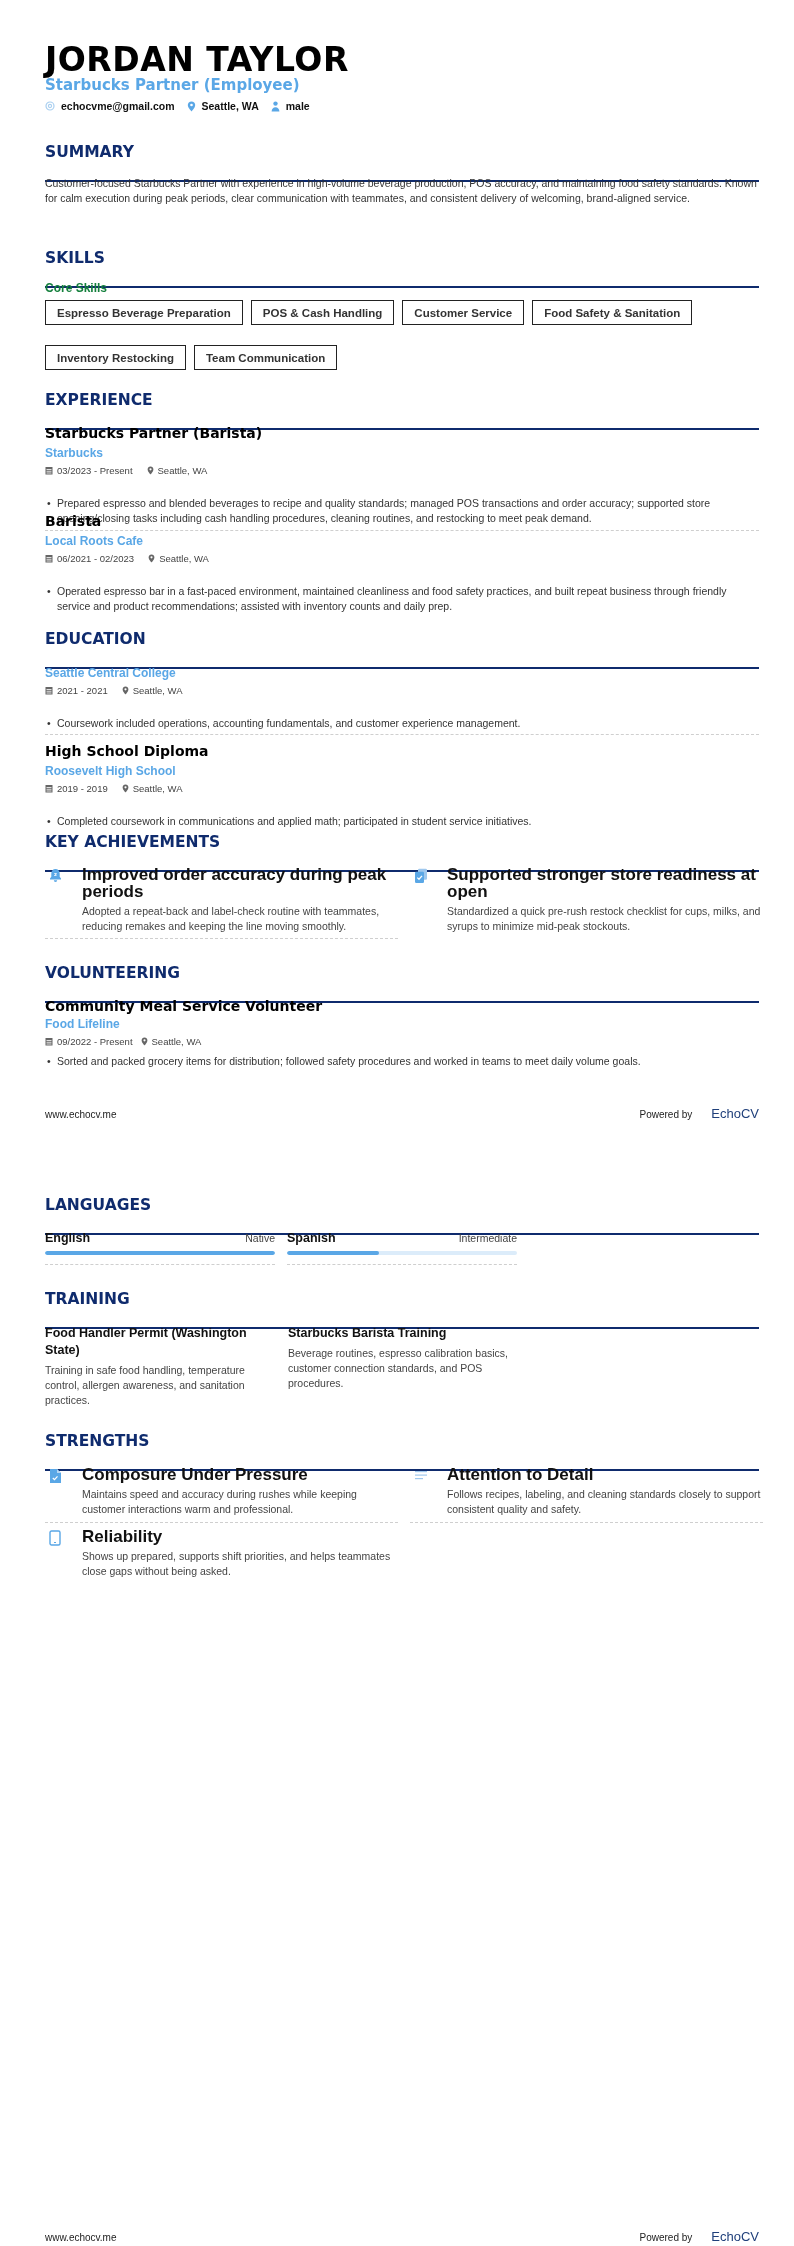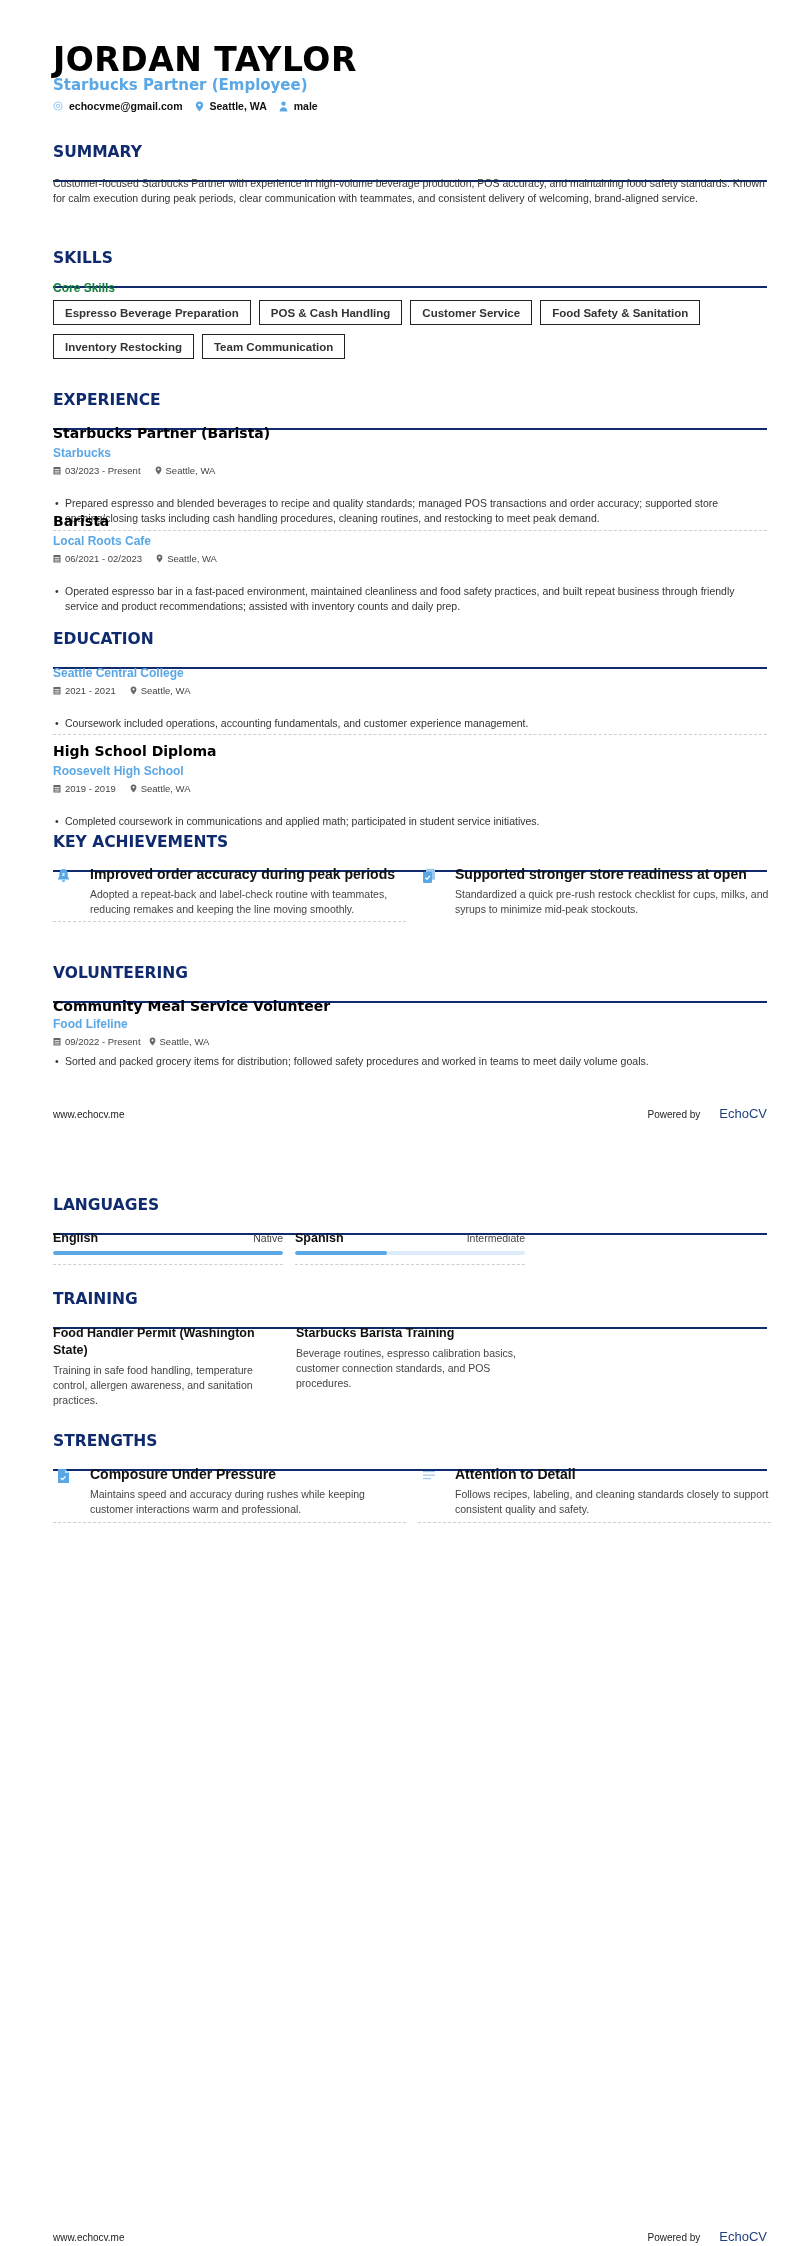--- a/index.html
+++ b/index.html
@@ -5,21 +5,21 @@
   * { box-sizing: border-box; margin: 0; padding: 0; }
   html, body { background: #ffffff; }
   body {
     width: 794px;
     height: 2246px;
     position: relative;
     font-family: "Liberation Sans", "DejaVu Sans", sans-serif;
     color: #333333;
     overflow: hidden;
   }
-  .page { position: absolute; left: 13px; width: 734px; }
+  .page { position: absolute; left: 5px; width: 734px; }
   .page1 { top: 0; height: 1123px; }
   .page2 { top: 1123px; height: 1123px; }
 
   .name {
     position: absolute; top: 40px; left: 40px;
     font-family: "DejaVu Sans", sans-serif;
     font-weight: 700; font-size: 33px; letter-spacing: 0.5px; color: #000;
   }
   .subtitle {
     position: absolute; top: 76px; left: 40px;
@@ -37,38 +37,38 @@
   .section-title {
     position: absolute; left: 40px; width: 714px;
     font-family: "DejaVu Sans", sans-serif;
     font-weight: 700; font-size: 15.5px; color: #0f2b6d;
     border-bottom: 2.5px solid #0f2b6d; padding-bottom: 19px;
   }
 
   .para { position: absolute; left: 40px; width: 714px; font-size: 10.5px; line-height: 15px; color: #333; }
 
   .core-label { position: absolute; left: 40px; font-size: 12px; font-weight: 700; color: #15803d; }
-  .chips { position: absolute; left: 40px; width: 714px; display: flex; flex-wrap: wrap; gap: 9px 8px; }
+  .chips { position: absolute; left: 40px; width: 714px; display: flex; flex-wrap: wrap; gap: 20px 8px; }
   .chip {
     border: 1.3px solid #222; padding: 4px 11px; font-size: 11.5px; font-weight: 700; color: #333;
     height: 25px; display: flex; align-items: center; background: #fff;
   }
 
   .entry { position: absolute; left: 40px; width: 714px; }
   .entry-title { font-family: "DejaVu Sans", sans-serif; font-size: 14px; font-weight: 700; color: #000; line-height: 19px; }
   .entry-org { font-size: 12px; font-weight: 700; color: #5aa7e6; line-height: 17px; margin-top: 2px; }
   .meta { display: flex; align-items: center; gap: 14px; font-size: 9.5px; color: #444; margin-top: 2px; line-height: 13px; }
   .meta span.m { display: flex; align-items: center; gap: 4px; }
   .bullet { position: relative; padding-left: 12px; font-size: 10.5px; line-height: 15px; color: #333; margin-top: 19px; }
   .bullet:before { content: "•"; position: absolute; left: 2px; top: 0; }
   .dash { border-bottom: 1px dashed #cfcfcf; }
 
   .ach { position: absolute; width: 353px; }
   .ach-icon { position: absolute; left: 4px; top: 2px; }
-  .ach-title { margin-left: 37px; font-size: 14px; font-weight: 700; color: #111; line-height: 17px; }
+  .ach-title { margin-left: 37px; font-size: 17px; font-weight: 700; color: #111; line-height: 17px; }
   .ach-desc { margin-left: 37px; margin-top: 4px; font-size: 10.5px; line-height: 15px; color: #444; }
 
   .footer { position: absolute; left: 40px; width: 714px; display: flex; justify-content: space-between; align-items: baseline; font-size: 10px; color: #222; }
   .footer .brand { font-size: 13px; color: #1f3f7a; margin-left: 19px; }
 
   .lang { position: absolute; width: 230px; }
   .lang-row { display: flex; justify-content: space-between; align-items: baseline; }
   .lang-name { font-size: 12.5px; font-weight: 700; color: #111; }
   .lang-level { font-size: 10.5px; color: #444; }
   .bar { margin-top: 6px; height: 4px; border-radius: 2px; background: #dcecfa; position: relative; overflow: hidden; }
@@ -365,18 +365,28 @@
       <svg width="14" height="14" viewBox="0 0 14 14">
           <rect x="1" y="3" width="12" height="1.2" fill="#9fc8ee"></rect>
           <rect x="1" y="6.5" width="12" height="1.2" fill="#9fc8ee"></rect>
           <rect x="1" y="10" width="8" height="1.2" fill="#9fc8ee"></rect>
         </svg>
     </span>
     <div class="ach-title">Attention to Detail</div>
     <div class="ach-desc">Follows recipes, labeling, and cleaning standards closely to support consistent quality and safety.</div>
   </div>
 
+  <div class="ach" style="top:405px; left:40px;">
+    <span class="ach-icon">
+      <svg width="12" height="16" viewBox="0 0 12 16">
+          <rect x="1" y="1" width="10" height="14" rx="1.5" fill="none" stroke="#5aa7e6" stroke-width="1.4"></rect>
+          <rect x="5" y="12" width="2" height="1" fill="#5aa7e6"></rect>
+        </svg>
+    </span>
+    <div class="ach-title">Reliability</div>
+    <div class="ach-desc">Shows up prepared, supports shift priorities, and helps teammates close gaps without being asked.</div>
+  </div>
 
   <div class="footer" style="top:1106px;">
     <span>www.echocv.me</span>
     <span><span>Powered by</span><span class="brand">EchoCV</span></span>
   </div>
 </div>
 
 </body></html>

